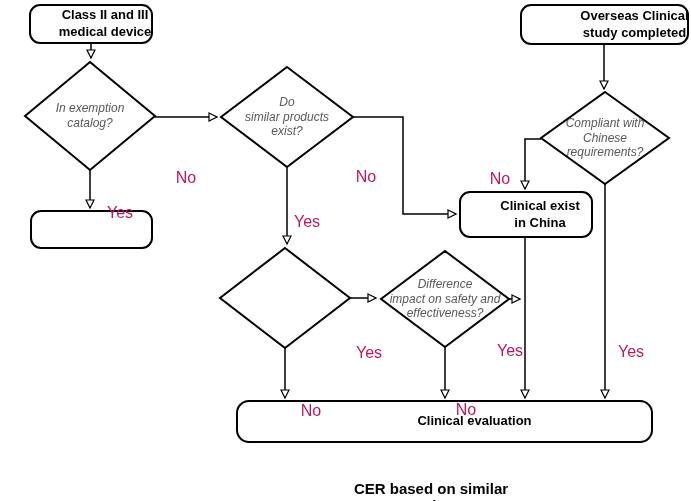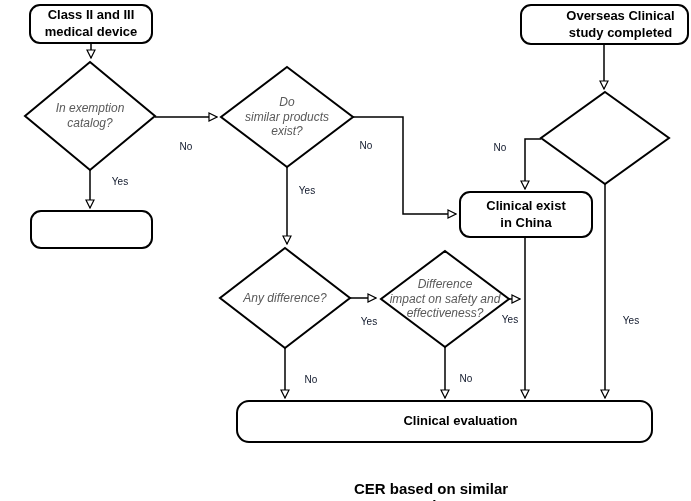--- a/index.html
+++ b/index.html
@@ -27,30 +27,32 @@
     justify-content: center;
     text-align: center;
     white-space: pre-line;
     pointer-events: none;
   }
   .node-label {
     font-weight: bold;
     font-size: 13px;
     color: #000000;
     line-height: 1.28;
+    padding-left: 14px;
   }
   .decision-label {
     font-size: 12px;
     color: #595959;
     line-height: 1.22;
     font-style: italic;
   }
   .edge-label {
-    font-size: 10px;
-    color: #0f172a;
+    font-size: 16px;
+    color: #be185d;
+    margin-top: 32px;
   }
   .caption {
     font-weight: bold;
     color: #000000;
   }
   .caption-exemption { font-size: 16px; }
   .caption-similar   { font-size: 15px; }
 </style>
 </head>
 <body>
@@ -107,22 +109,24 @@
 
   <div class="label node-label" style="left:219px; top:401px; width:483px; height:41px;">Clinical evaluation</div>
 
   <div class="label decision-label" style="left:25px; top:62px; width:130px; height:108px;">In exemption
 catalog?</div>
 
   <div class="label decision-label" style="left:221px; top:67px; width:132px; height:100px;">Do
 similar products
 exist?</div>
 
+  <div class="label decision-label" style="left:541px; top:92px; width:128px; height:92px;">Compliant with
+Chinese
+requirements?</div>
 
-  <div class="label decision-label" style="left:220px; top:248px; width:130px; height:100px;">Any difference?</div>
 
   <div class="label decision-label" style="left:381px; top:251px; width:128px; height:96px;">Difference
 impact on safety and
 effectiveness?</div>
 
   <div class="label edge-label" style="left:171px; top:138px; width:30px; height:16px;">No</div>
 
   <div class="label edge-label" style="left:105px; top:173px; width:30px; height:16px;">Yes</div>
 
   <div class="label edge-label" style="left:351px; top:137px; width:30px; height:16px;">No</div>

